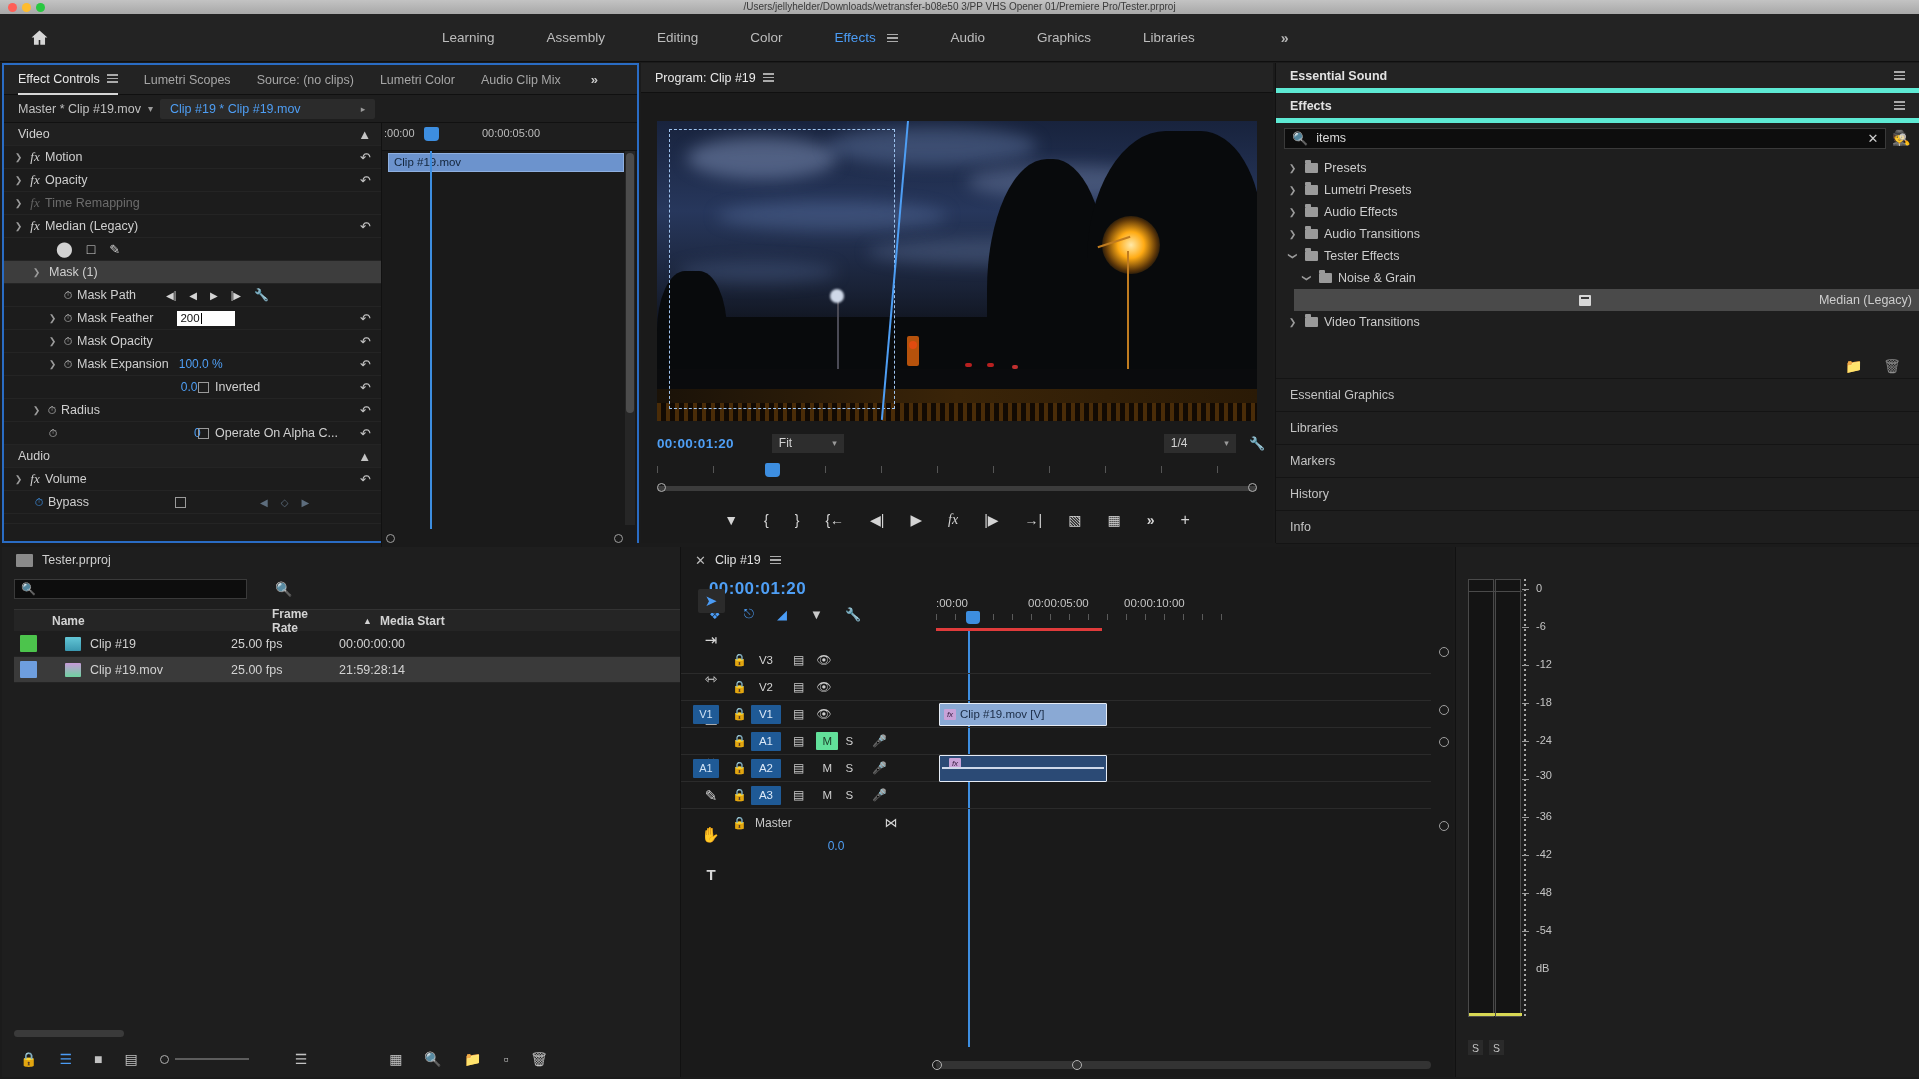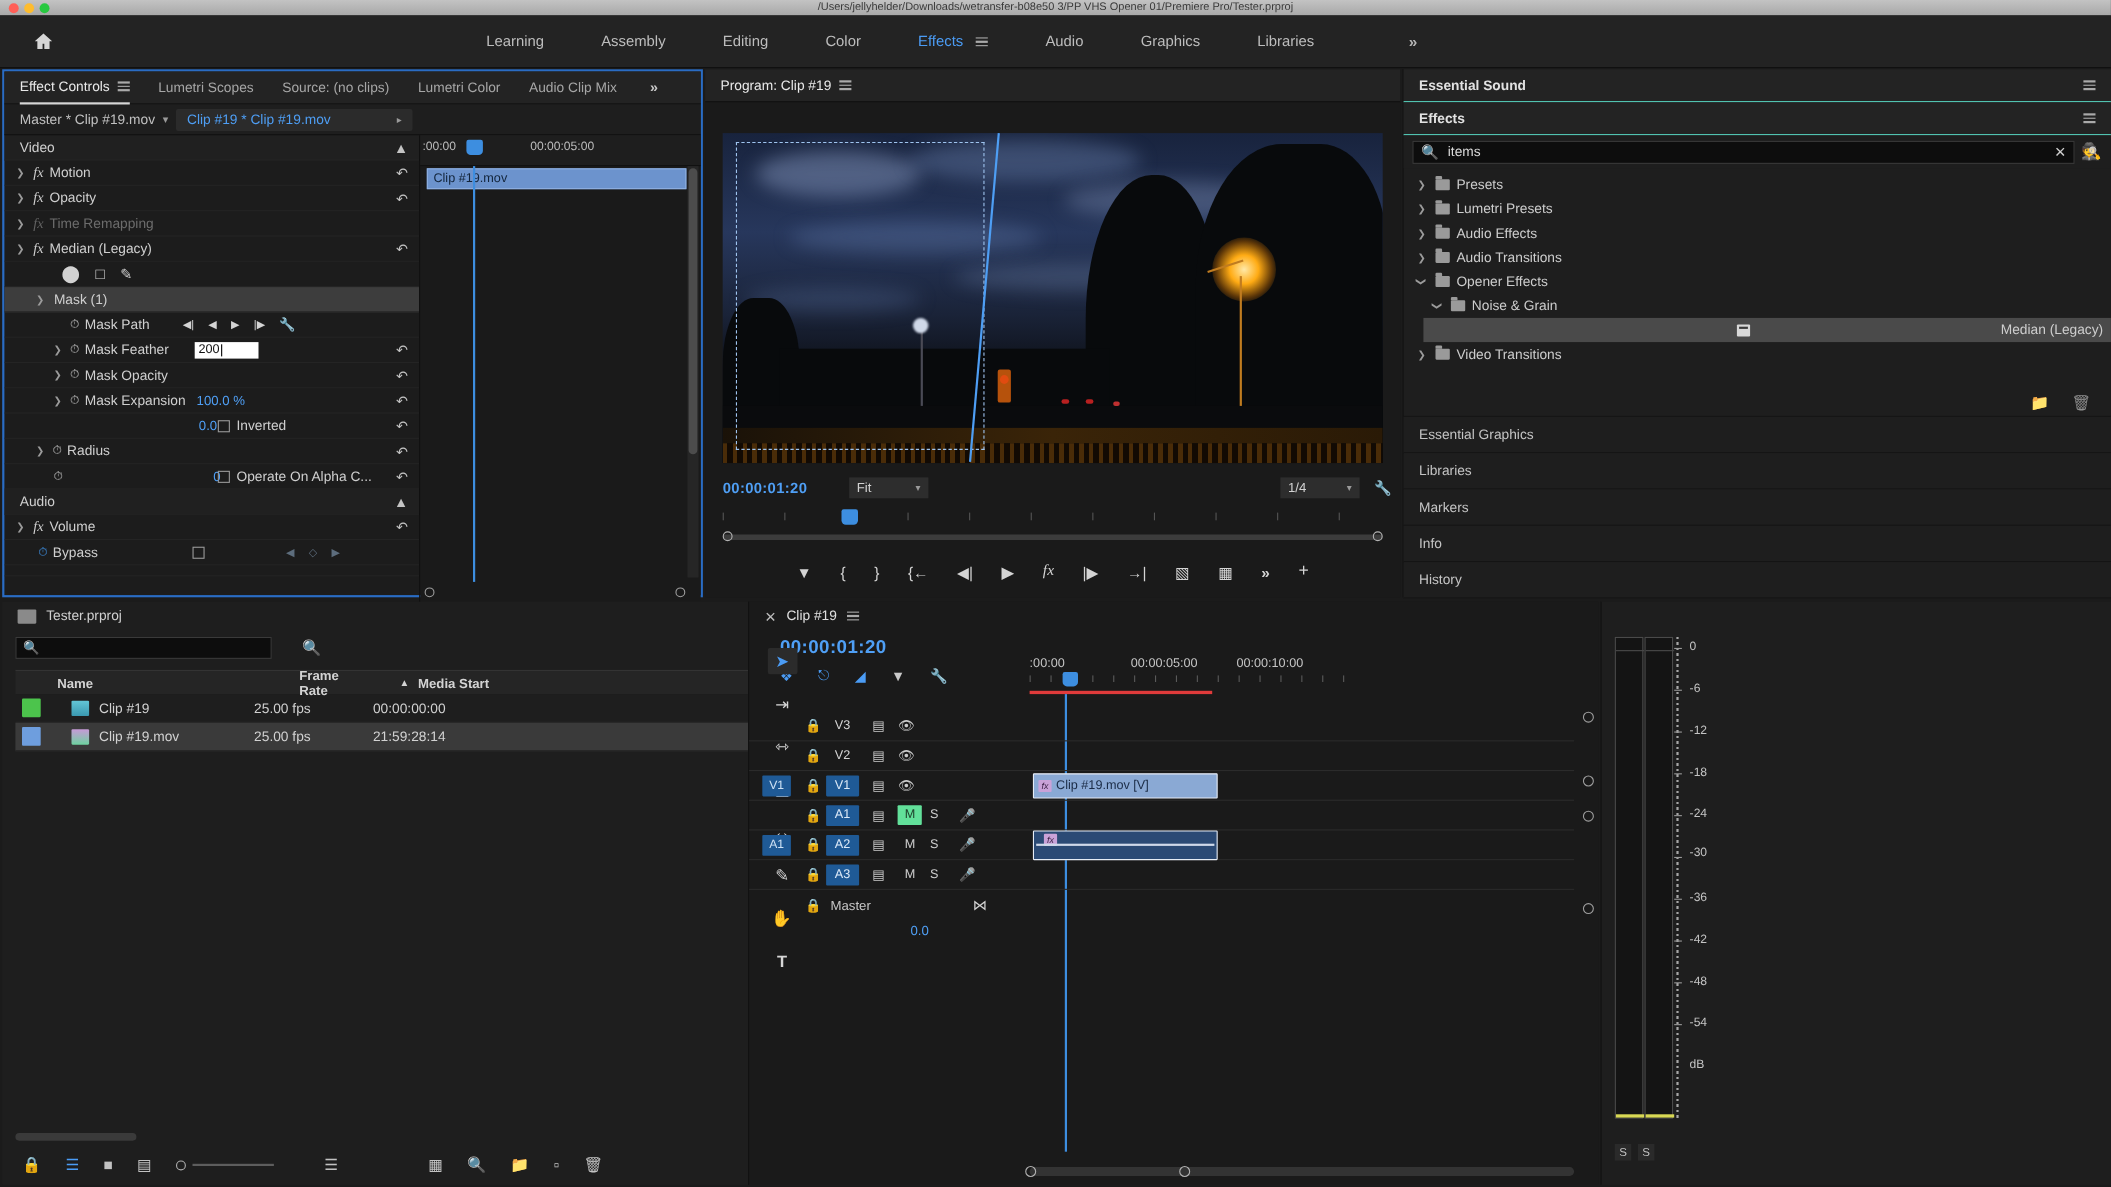--- a/index.html
+++ b/index.html
@@ -154,21 +154,21 @@
   .zoom-knob { position:absolute; width:9px; height:9px; border:1.5px solid #b3b3b3; border-radius:50%; top:0; }
   .pm-tools {
     position:absolute; left:0; top:440px; width:100%; height:34px;
     display:flex; align-items:center; justify-content:center; gap:26px; color:#d4d4d4; font-size:14px;
   }
 
   
   #rightstack { left:1275px; top:63px; width:644px; height:480px; background:#1e1e1e; border-left:1px solid #111; }
   .rs-hdr {
     height:30px; background:#232323; display:flex; align-items:center; justify-content:space-between;
-    padding:0 14px; border-bottom:1px solid #5eead4; font-size:12.5px; color:#e2e2e2; font-weight:bold;
+    padding:0 14px; border-bottom:5px solid #5eead4; font-size:12.5px; color:#e2e2e2; font-weight:bold;
   }
   .rs-collapsed {
     height:33px; display:flex; align-items:center; padding-left:14px;
     border-bottom:1px solid #141414; background:#1e1e1e; font-size:12.5px; color:#c4c4c4;
   }
   .srchrow { height:30px; display:flex; align-items:center; padding:0 8px; gap:6px; background:#1e1e1e; }
   .srchbox {
     flex:1; height:21px; background:#0d0d0d; border:1px solid #3a3a3a; display:flex; align-items:center;
     padding:0 7px; gap:8px; font-size:12.5px; color:#dadada;
   }
@@ -618,21 +618,21 @@
         <span>Audio Effects</span>
       </div>
       <div class="treeline">
         <span class="arw" style="margin-left:10px">❯</span>
         <span class="folder"></span>
         <span>Audio Transitions</span>
       </div>
       <div class="treeline">
         <span class="arw" style="margin-left:10px;transform:rotate(90deg)">❯</span>
         <span class="folder"></span>
-        <span>Opener Effects</span>
+        <span>Tester Effects</span>
       </div>
       <div class="treeline">
         <span class="arw" style="margin-left:24px;transform:rotate(90deg)">❯</span>
         <span class="folder"></span>
         <span>Noise &amp; Grain</span>
       </div>
       <div class="treeline sel">
         <span class="arw" style="margin-left:38px;visibility:hidden">❯</span>
         <span class="fx-ic"></span>
         <span>Median (Legacy)</span>
@@ -652,24 +652,24 @@
     <div class="rs-collapsed" style="height:33px">
       <span>Essential Graphics</span>
     </div>
     <div class="rs-collapsed">
       <span>Libraries</span>
     </div>
     <div class="rs-collapsed">
       <span>Markers</span>
     </div>
     <div class="rs-collapsed">
+      <span>History</span>
+    </div>
+    <div class="rs-collapsed">
       <span>Info</span>
-    </div>
-    <div class="rs-collapsed">
-      <span>History</span>
     </div>
   </div>
 
   <div class="panel" id="project">
 
     <div class="pj-name">
       <span style="width:17px;height:13px;background:#8a8a8a;border-radius:1px;display:inline-block"></span>
       <span>Tester.prproj</span>
     </div>
 

